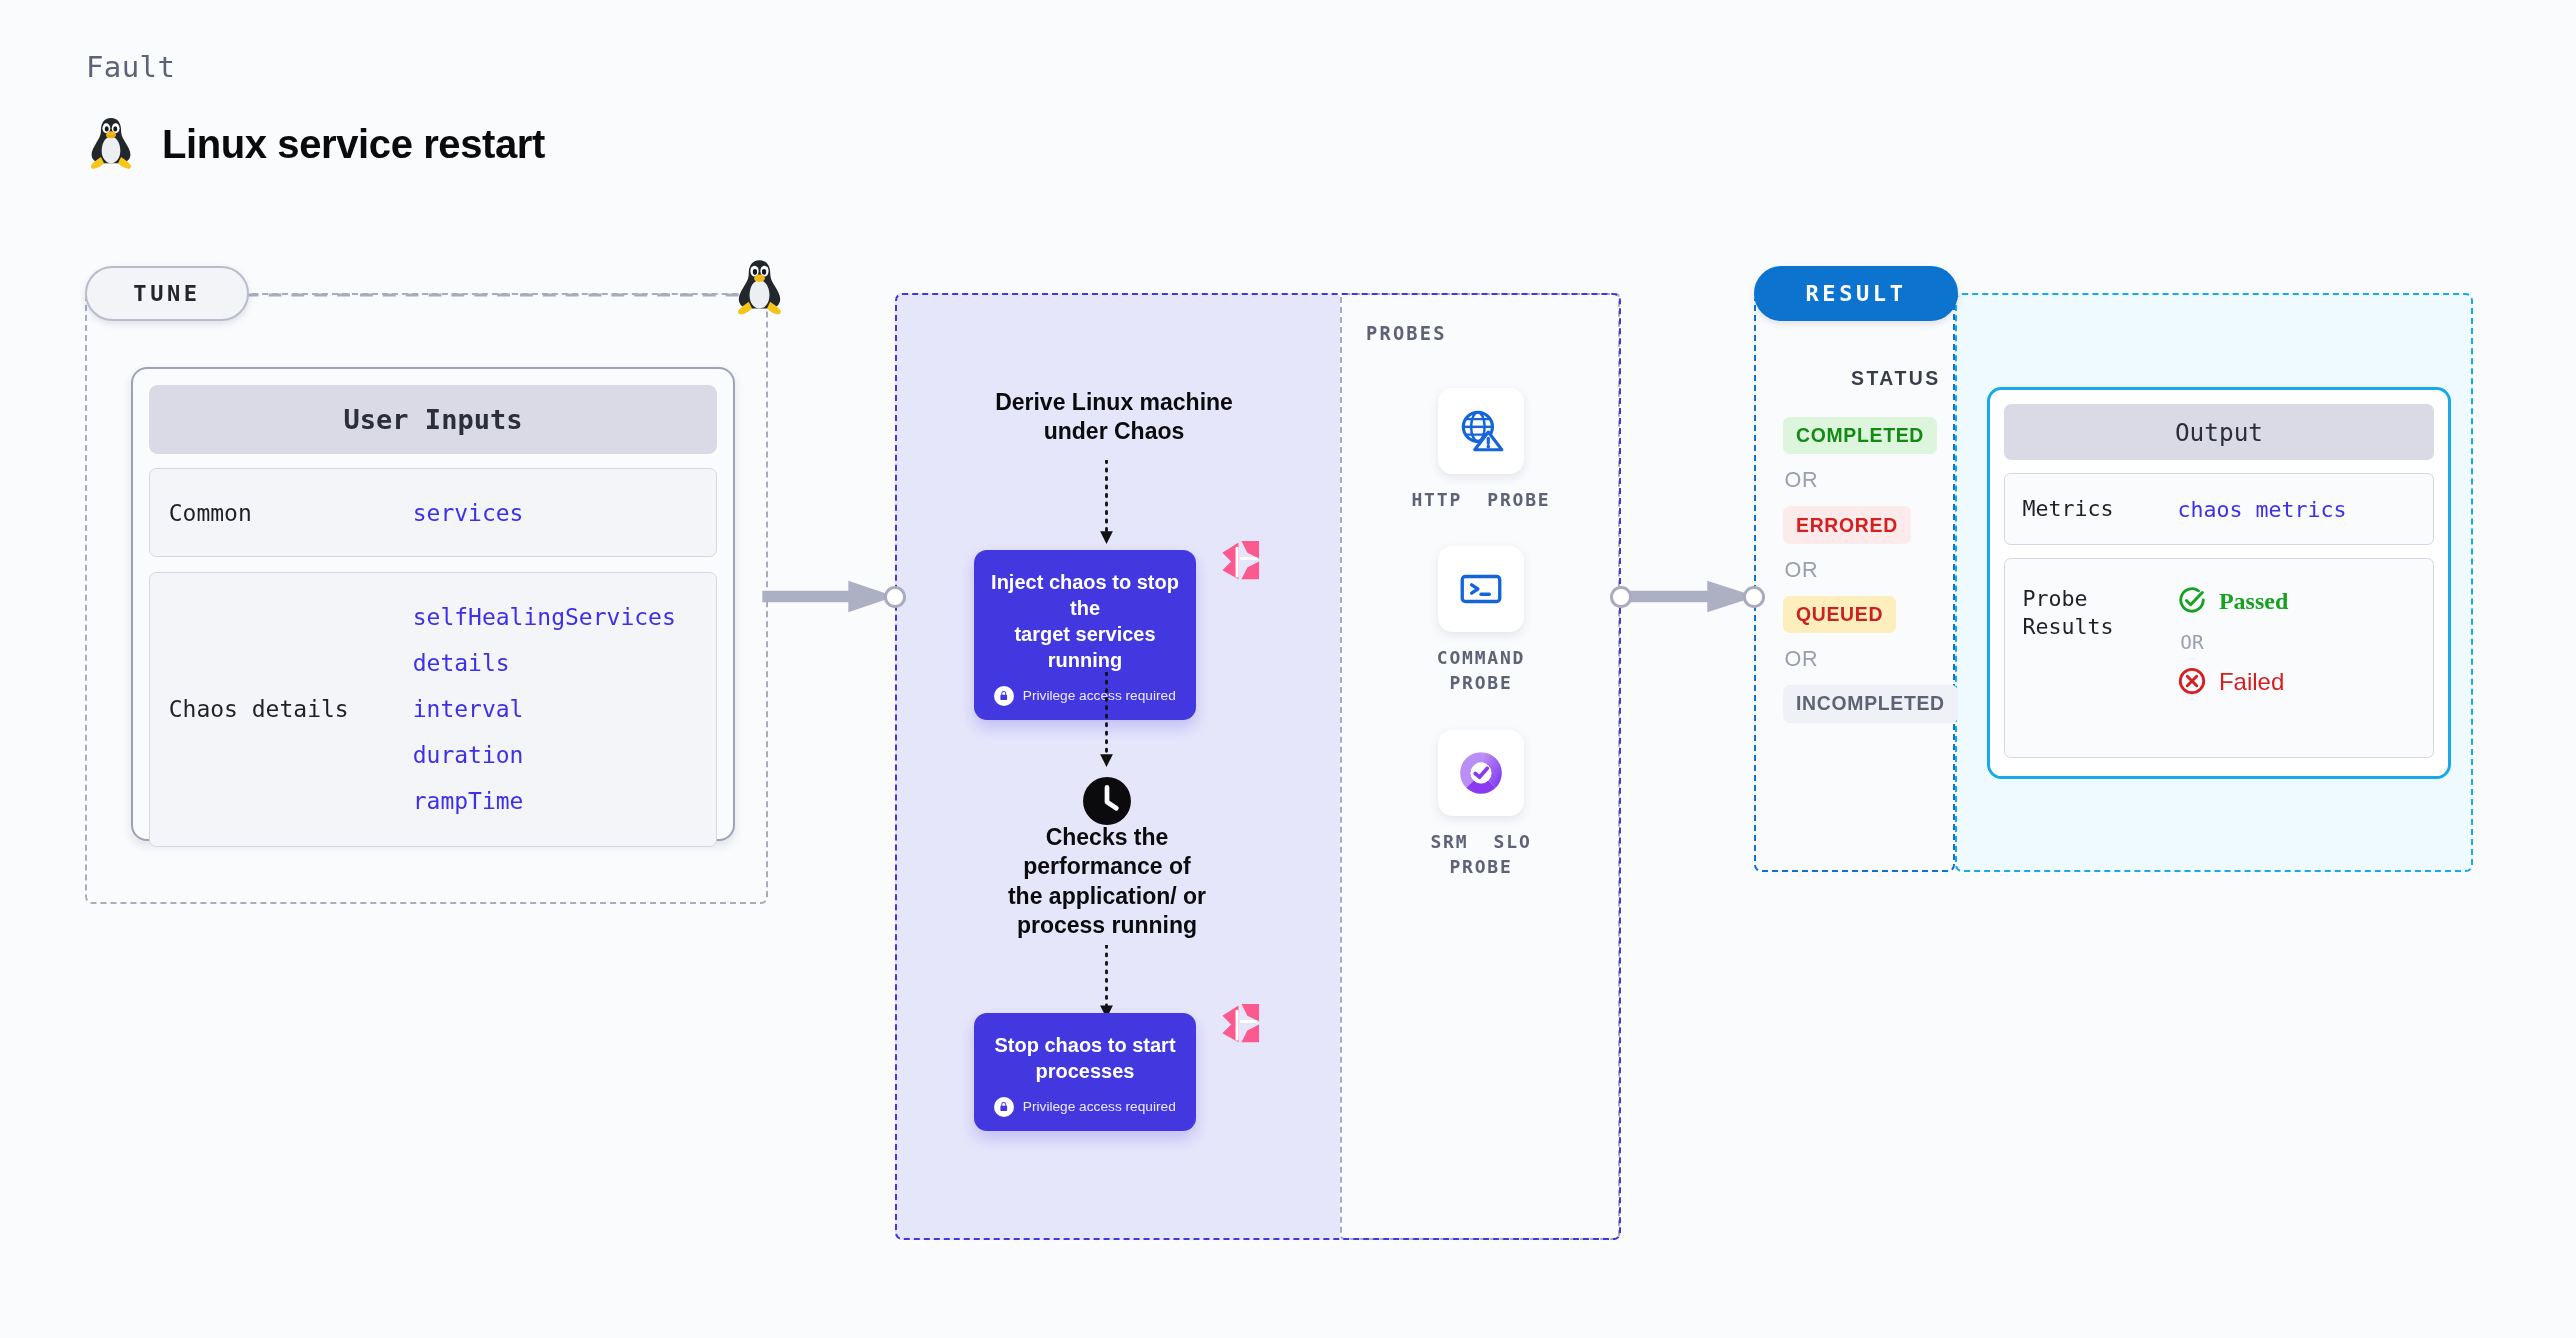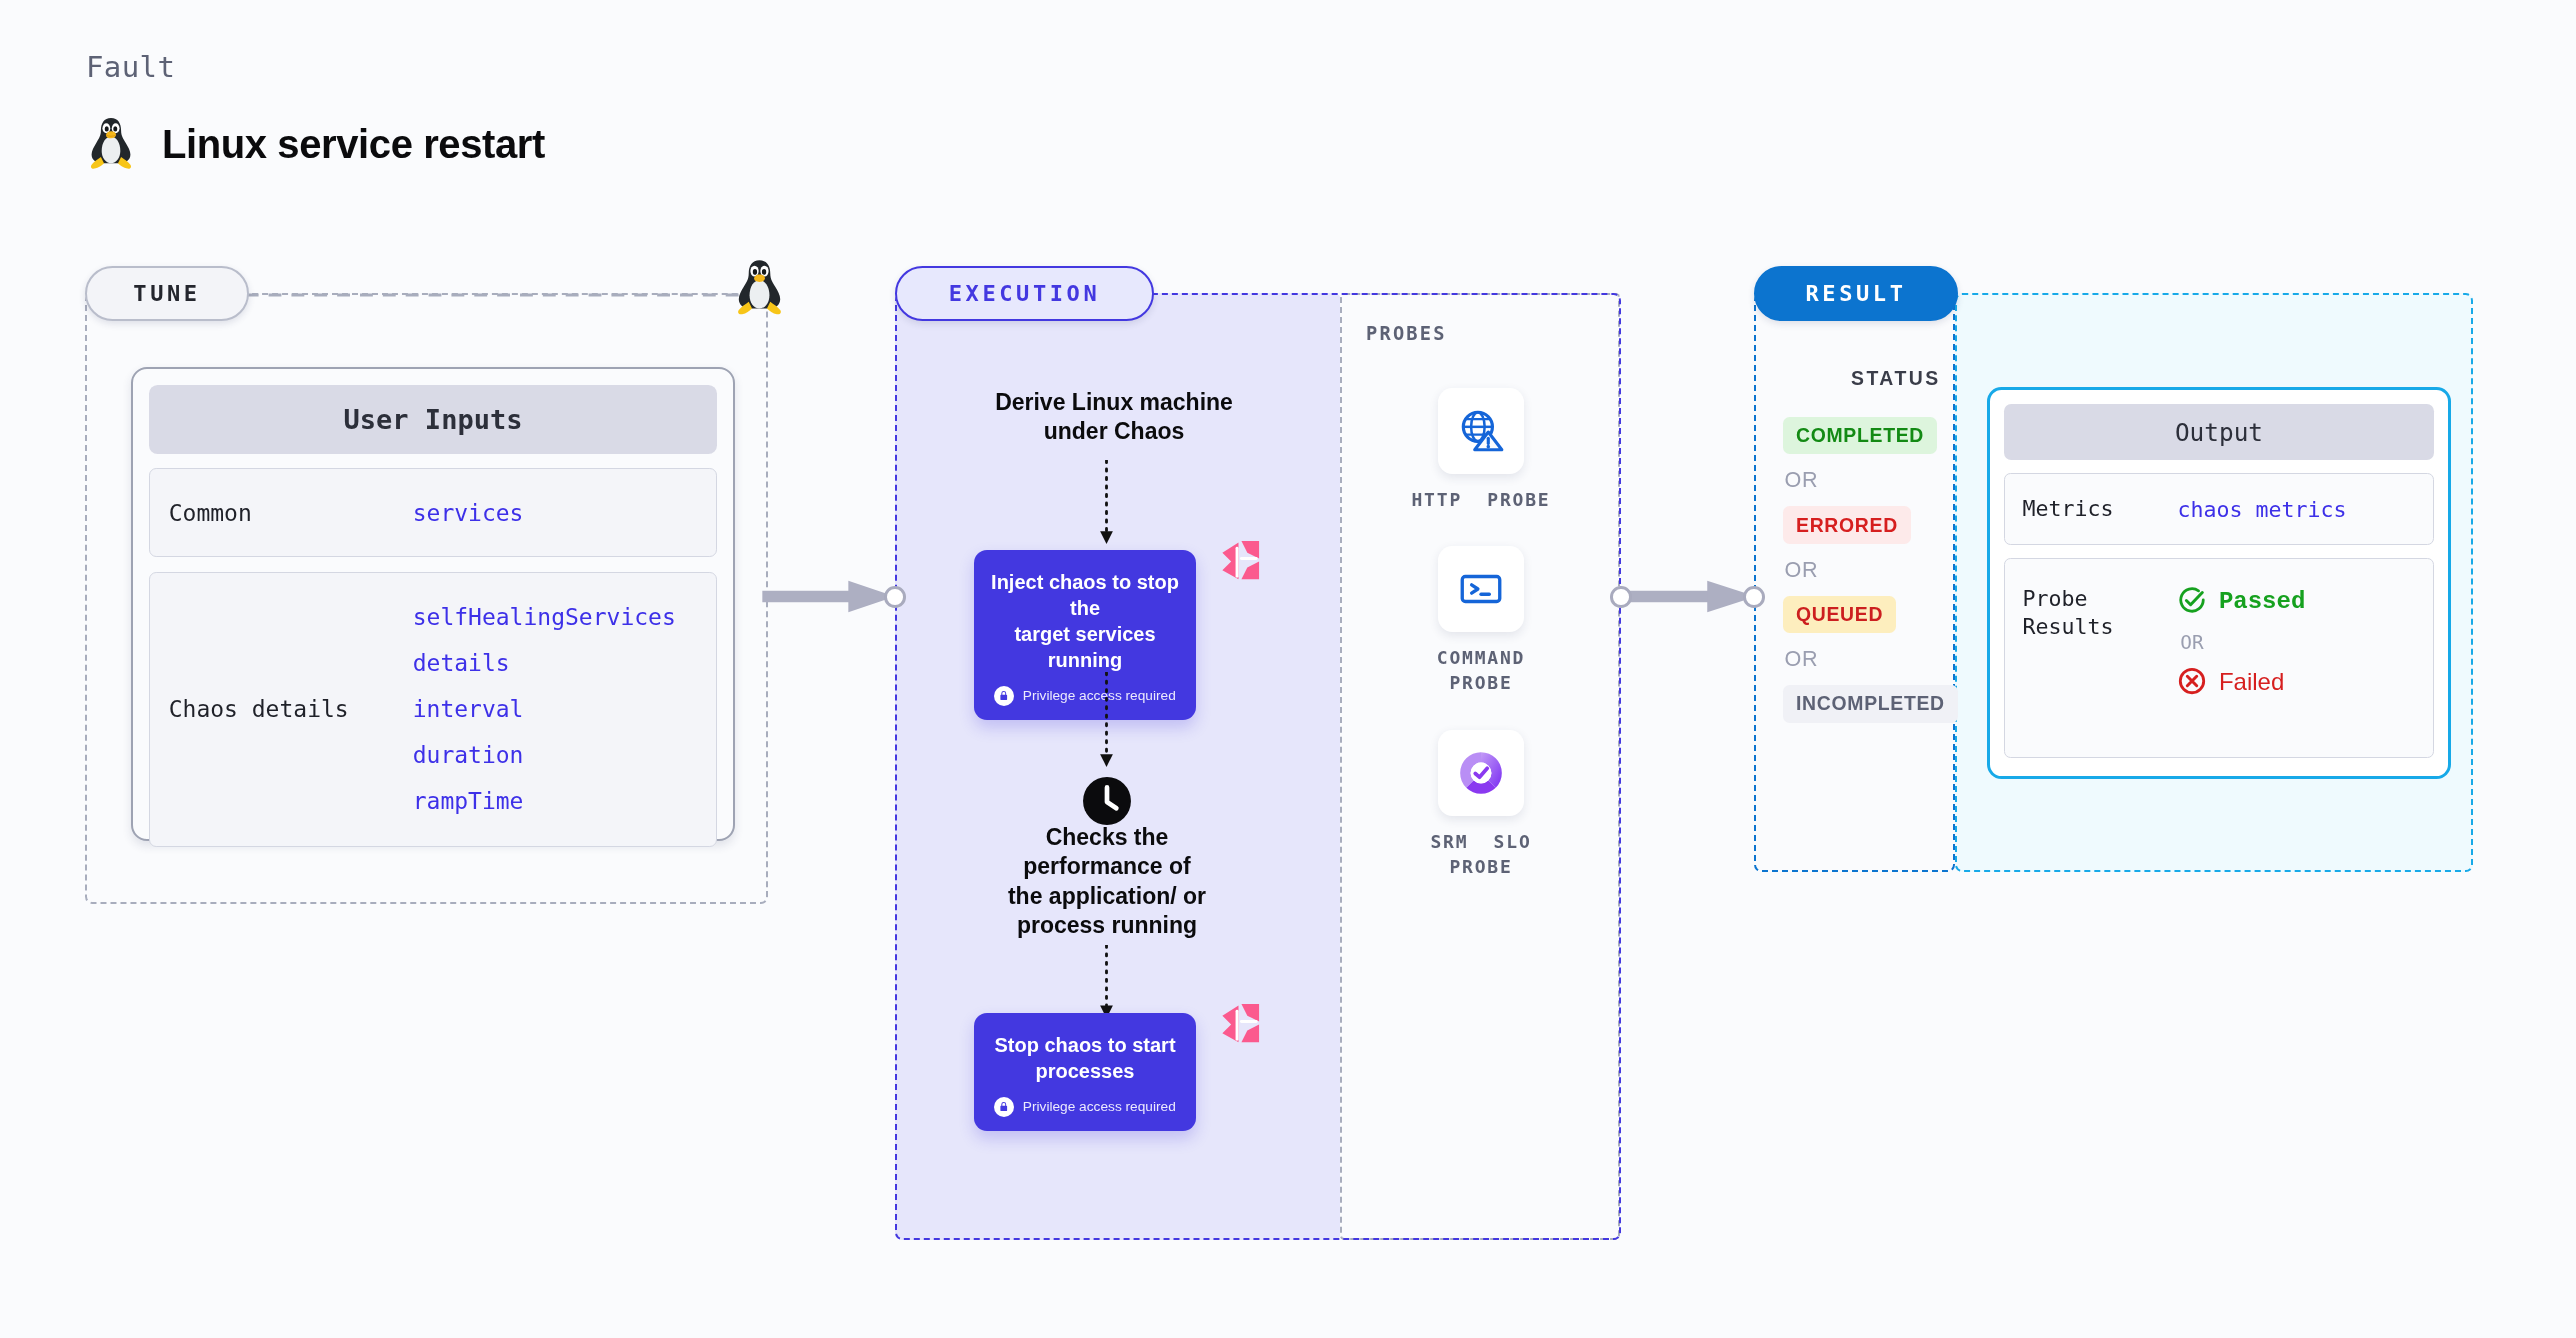--- a/index.html
+++ b/index.html
@@ -179,21 +179,21 @@
     margin-top: 13px; background: #fafbfd; border: 1.4px solid #d4d7e2;
     border-radius: 6.5px; display: flex; align-items: center; padding: 0 17px;
     font-family: "DejaVu Sans Mono", monospace;
   }
   .out-sect.metrics { height: 72px; }
   .out-sect.probes  { height: 200px; align-items: flex-start; padding-top: 26px; }
   .out-label { font-size: 21.6px; color: #1f2129; width: 155px; flex:none; line-height: 1.3; }
   .out-val { font-size: 21.6px; color: #3d30e8; }
   .res-row { display: flex; align-items: center; gap: 11.5px; }
   .res-pass { font-size: 24px; font-weight: bold; color: #16a11f;
-              font-family: Liberation Mono, monospace; }
+              font-family: Liberation Serif, serif; }
   .res-fail { font-size: 24px; font-weight: normal; color: #d61f1f;
               font-family: "Liberation Sans", sans-serif; }
   .res-or { font-size: 19.4px; color: #9a9eb0; margin: 13px 0 11.5px 2.9px; }
 </style>
 </head>
 <body>
 
 <div class="page">
 
   <div class="hdr-fault">Fault</div>
@@ -261,21 +261,20 @@
 
   <svg class="arrow" style="left:762px; top:575px; width:144px; height:43px;" viewBox="0 0 200 60" width="144" height="43">
     <path d="M0 30 L120 30 L120 8 L185 30 L120 52 L120 30 Z" fill="#adafc2"></path>
     <rect x="0" y="22" width="122" height="16" fill="#adafc2"></rect>
   </svg>
   <div class="node-dot" style="left:884px; top:586px;"></div>
 
   <div class="exec-fill"></div>
   <div class="dash-box probes-box"></div>
   <div class="dash-box exec-box"></div>
-  <div class="pill pill-exec">EXECUTION</div>
 
   <div class="flow-text" style="left:927px; top:388px;">
     Derive Linux machine<br>under Chaos
   </div>
 
   <svg class="arrow" style="left:1098px; top:460px; width:17px; height:86px;" viewBox="0 0 24 120" width="17" height="86">
     <line x1="12" y1="0" x2="12" y2="100" stroke="#111" stroke-width="4" stroke-dasharray="3 9" stroke-linecap="round"></line>
     <path d="M12 118 L3 100 L21 100 Z" fill="#111"></path>
   </svg>
 

